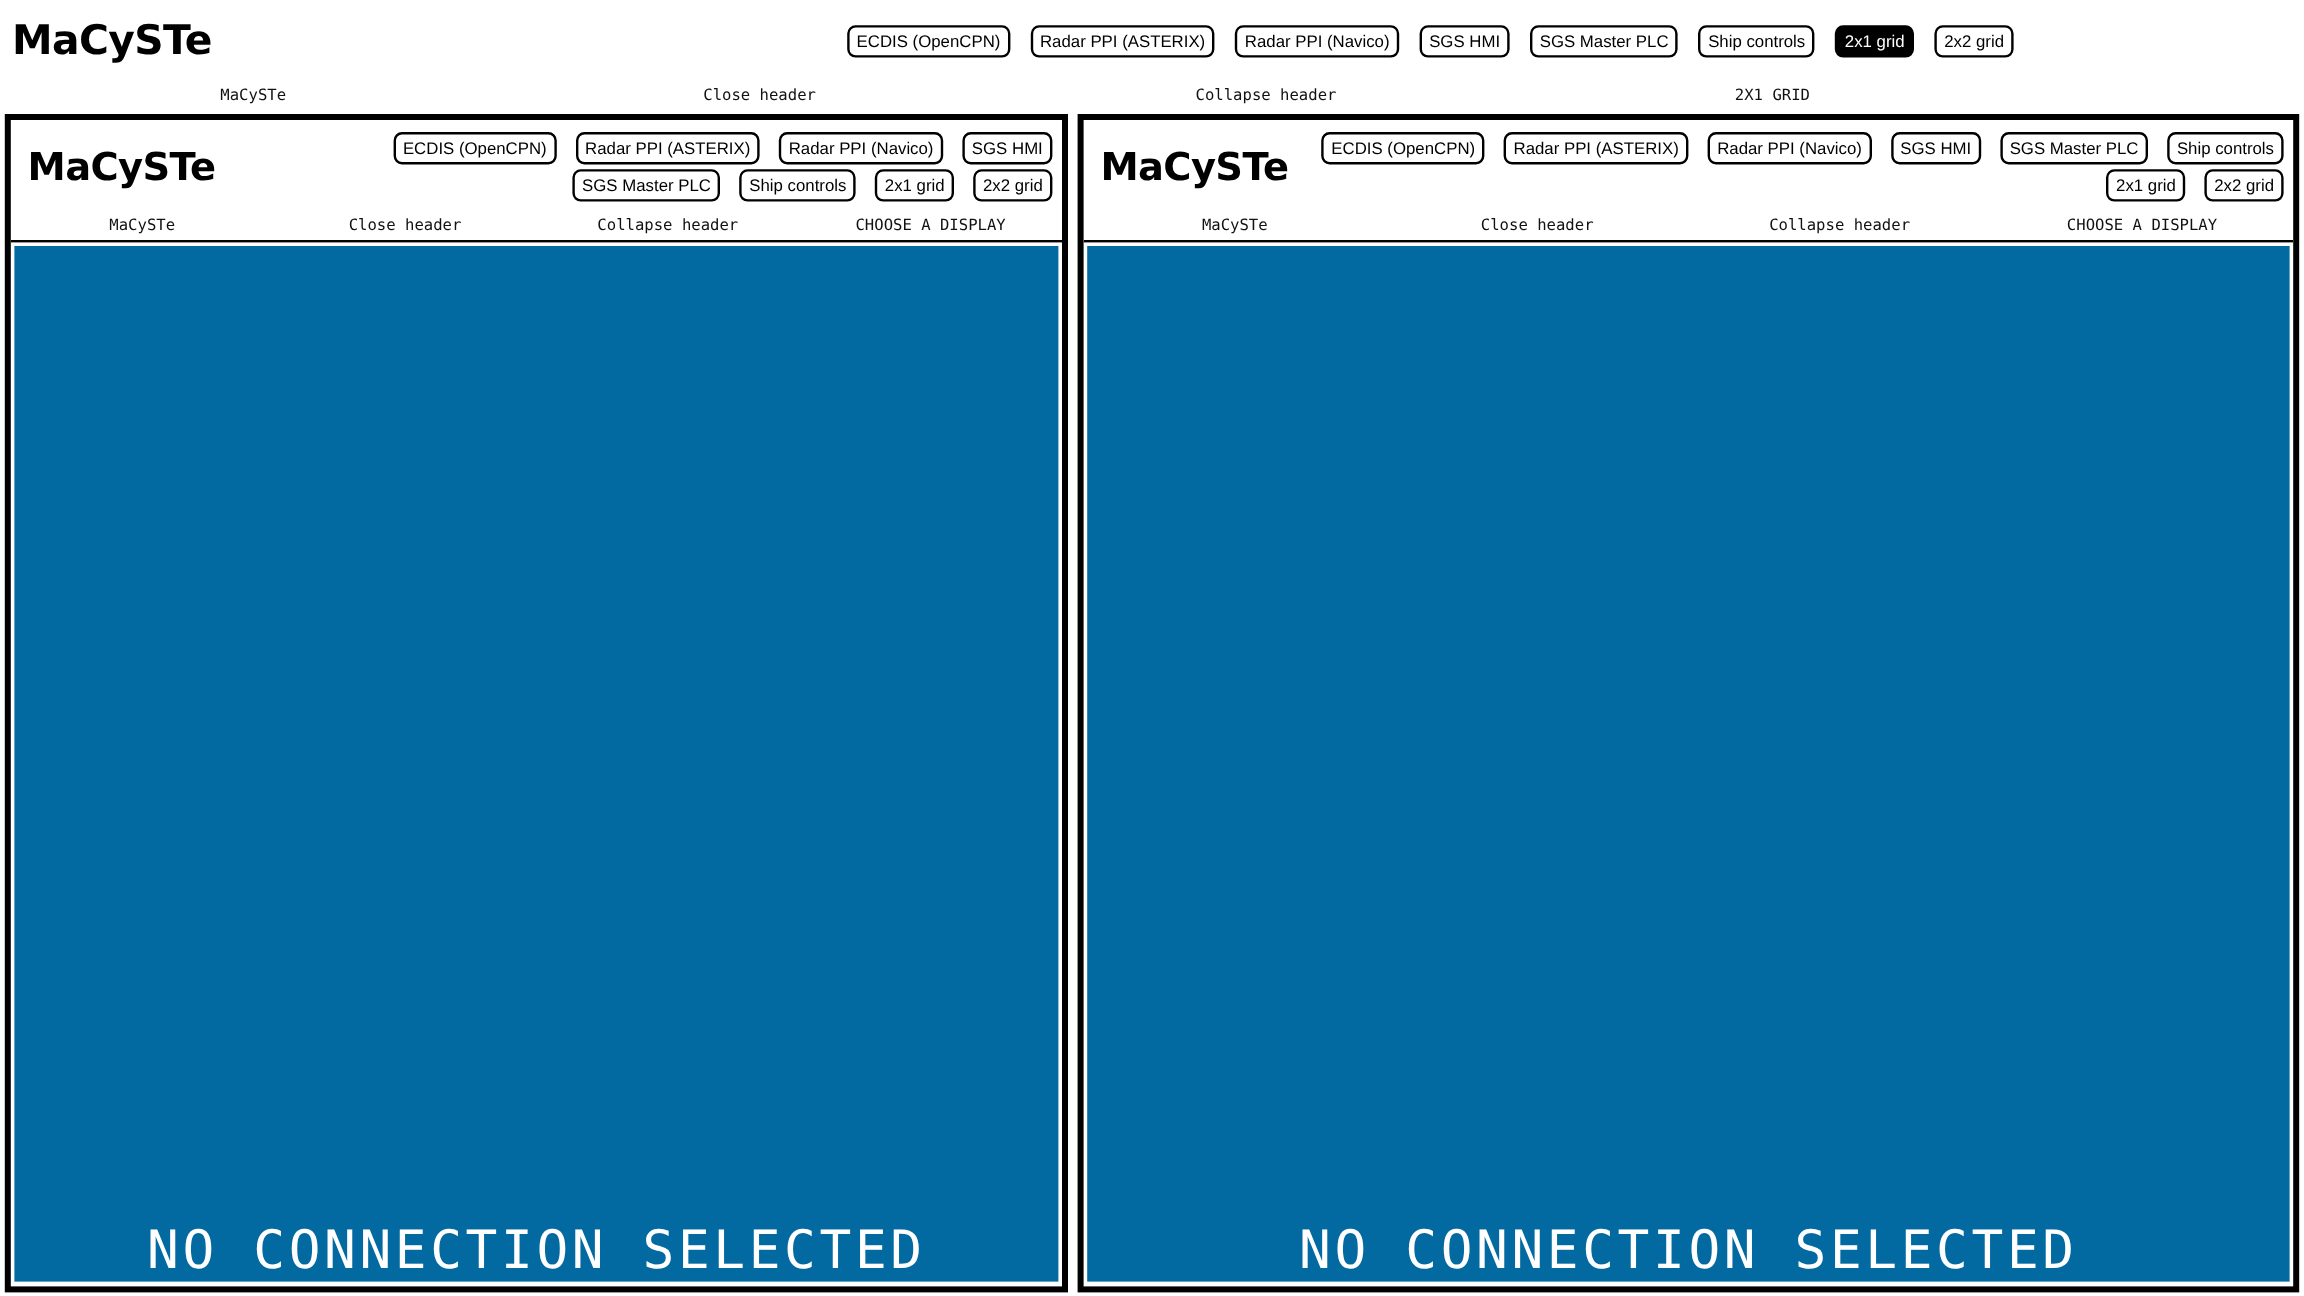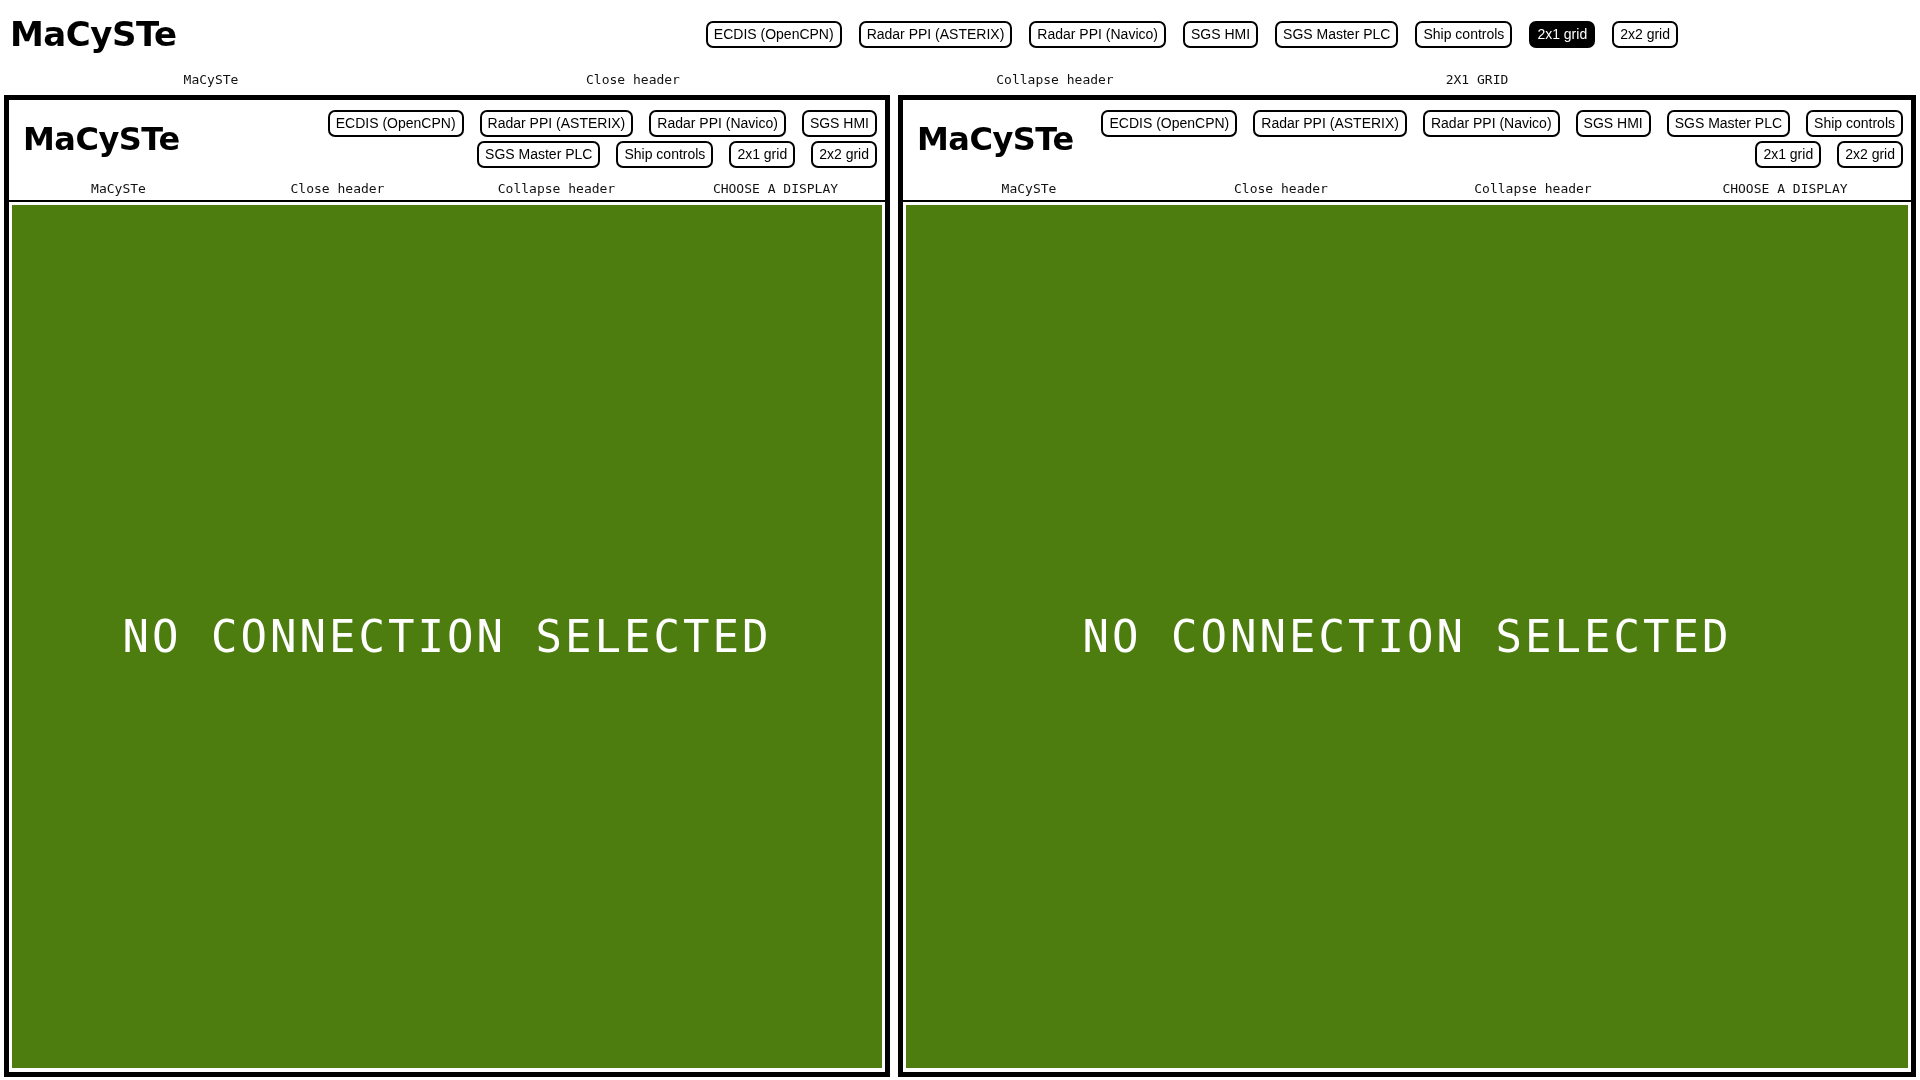--- a/index.html
+++ b/index.html
@@ -156,24 +156,24 @@
     flex: 1 1 0;
     text-align: center;
     font-family: "DejaVu Sans Mono", monospace;
     font-size: 13px;
     color: #111111;
     white-space: nowrap;
   }
 
   .panel-body {
     flex: 1 1 auto;
-    background: #4d7c0f;
+    background: #0369a1;
     margin: 3px 3px 4px 3px;
     display: flex;
-    align-items: center;
+    align-items: flex-end;
     justify-content: center;
     box-sizing: border-box;
     position: relative;
   }
 
   .no-conn {
     font-family: "DejaVu Sans Mono", monospace;
     font-size: 44px;
     letter-spacing: 3px;
     color: #ffffff;

